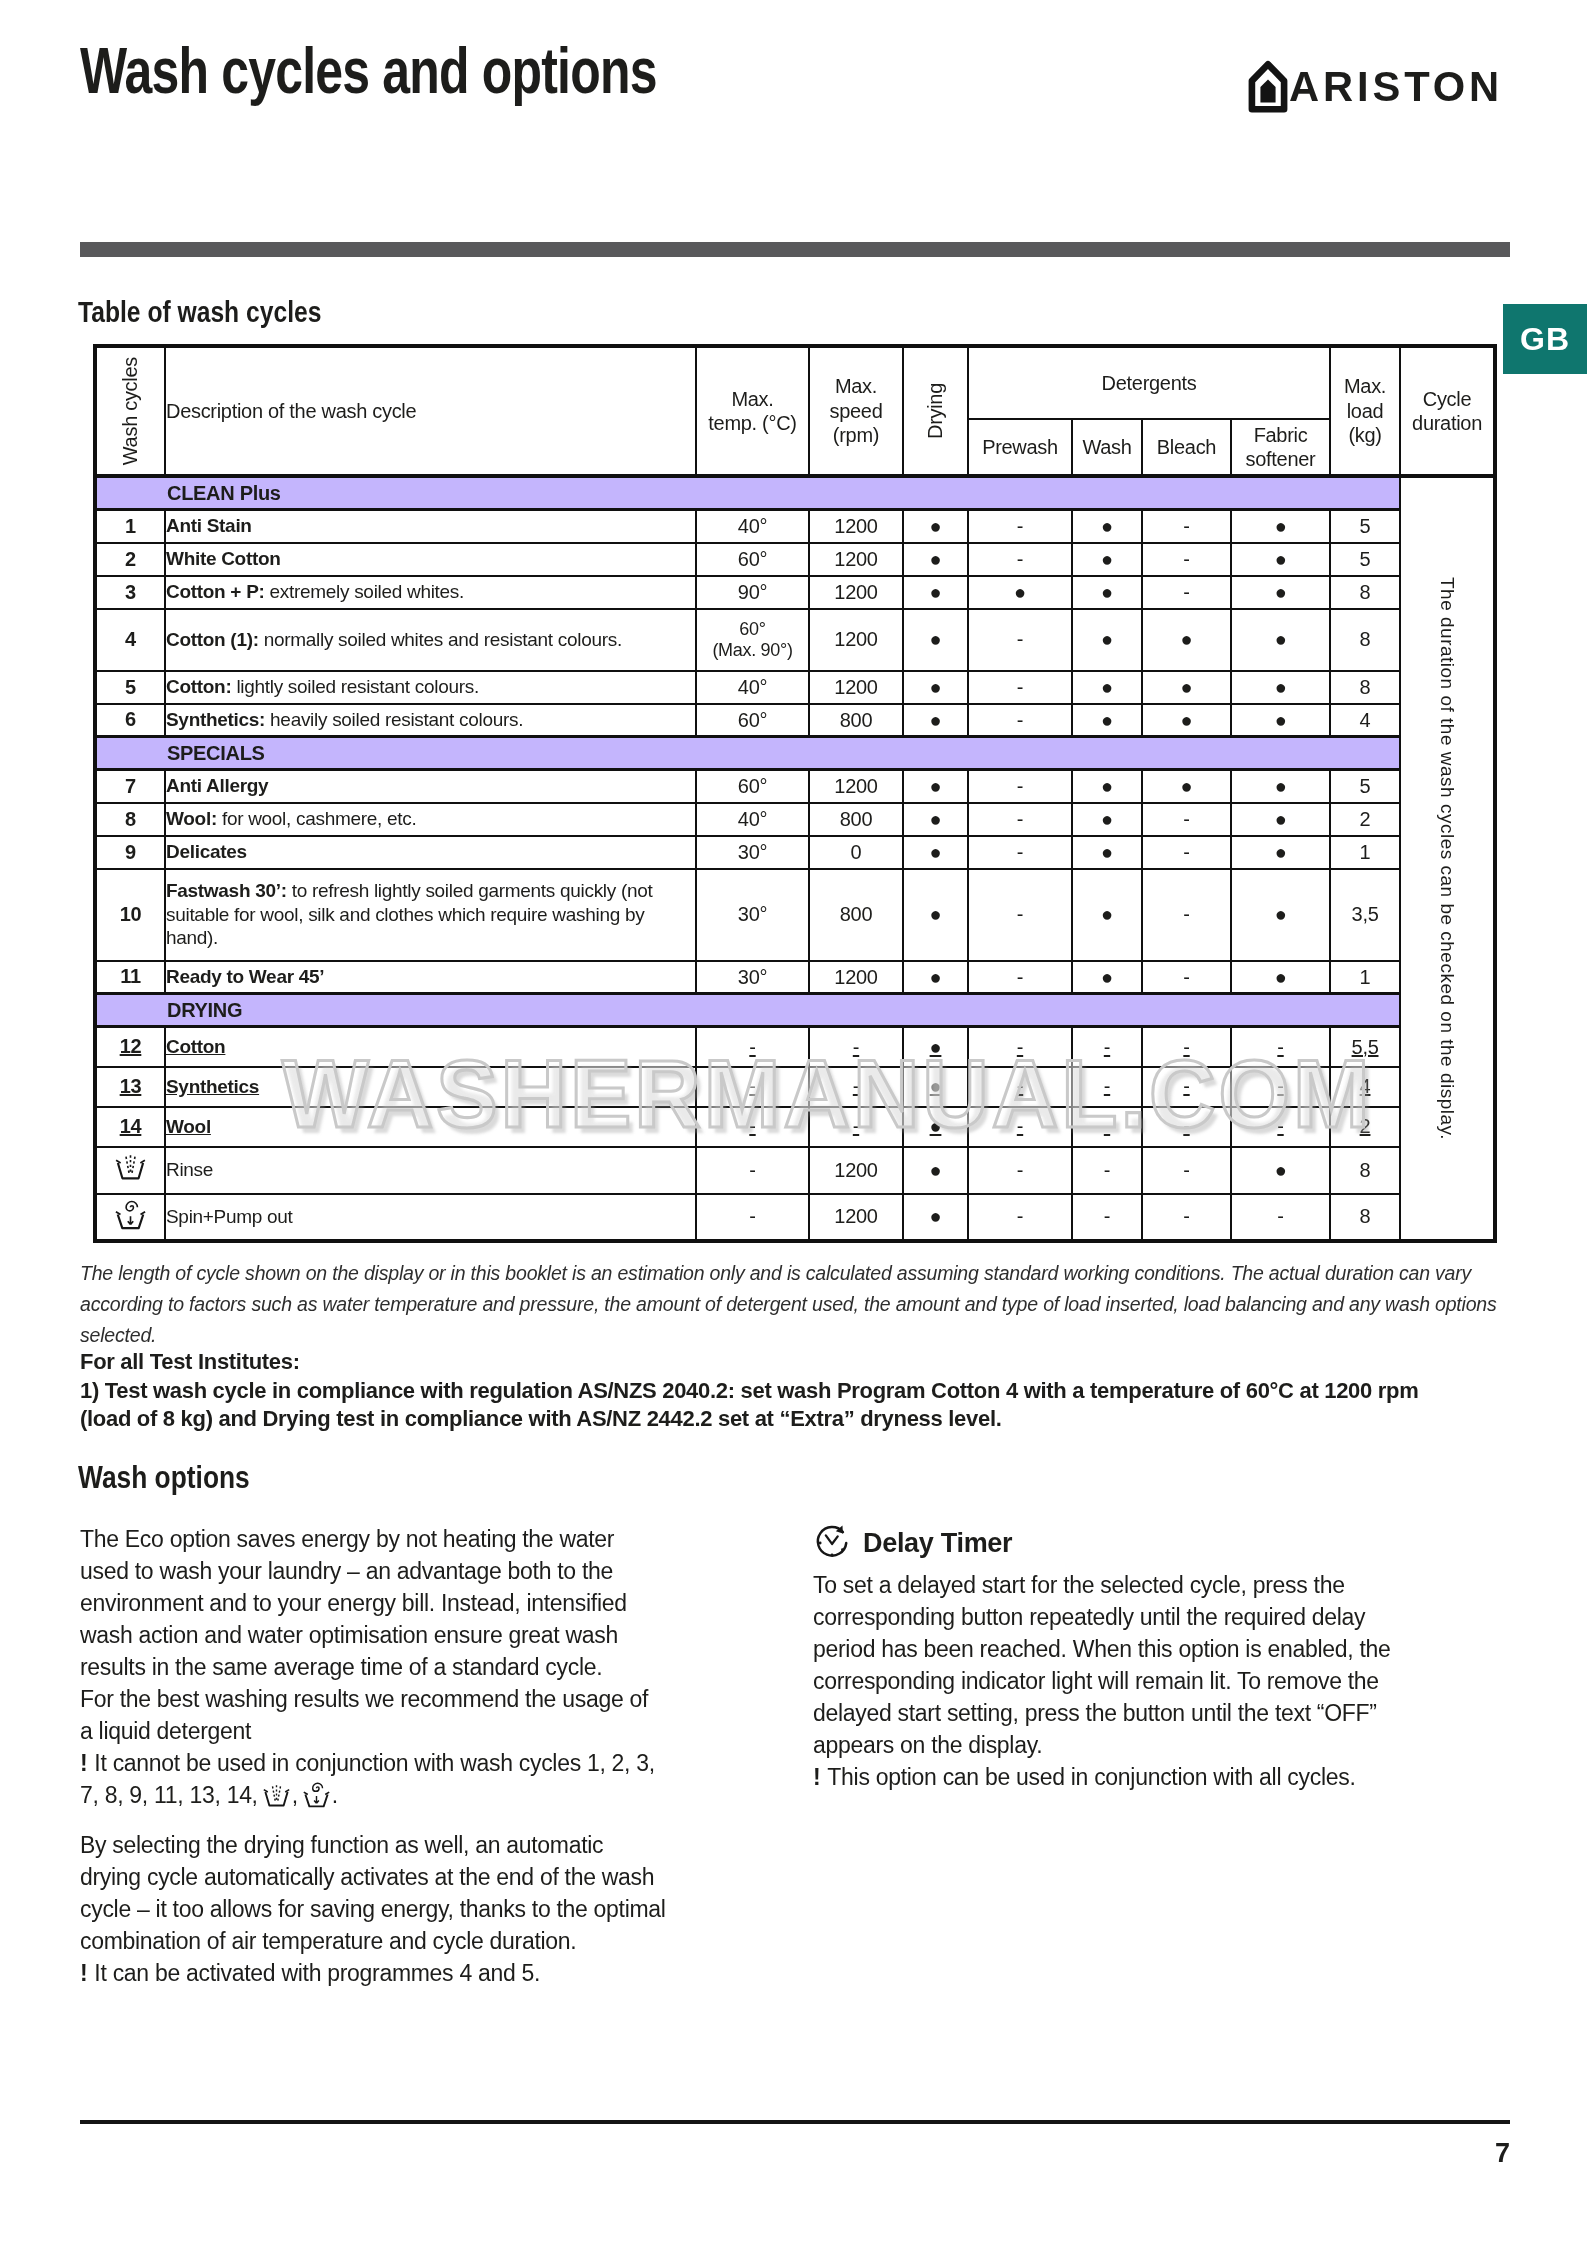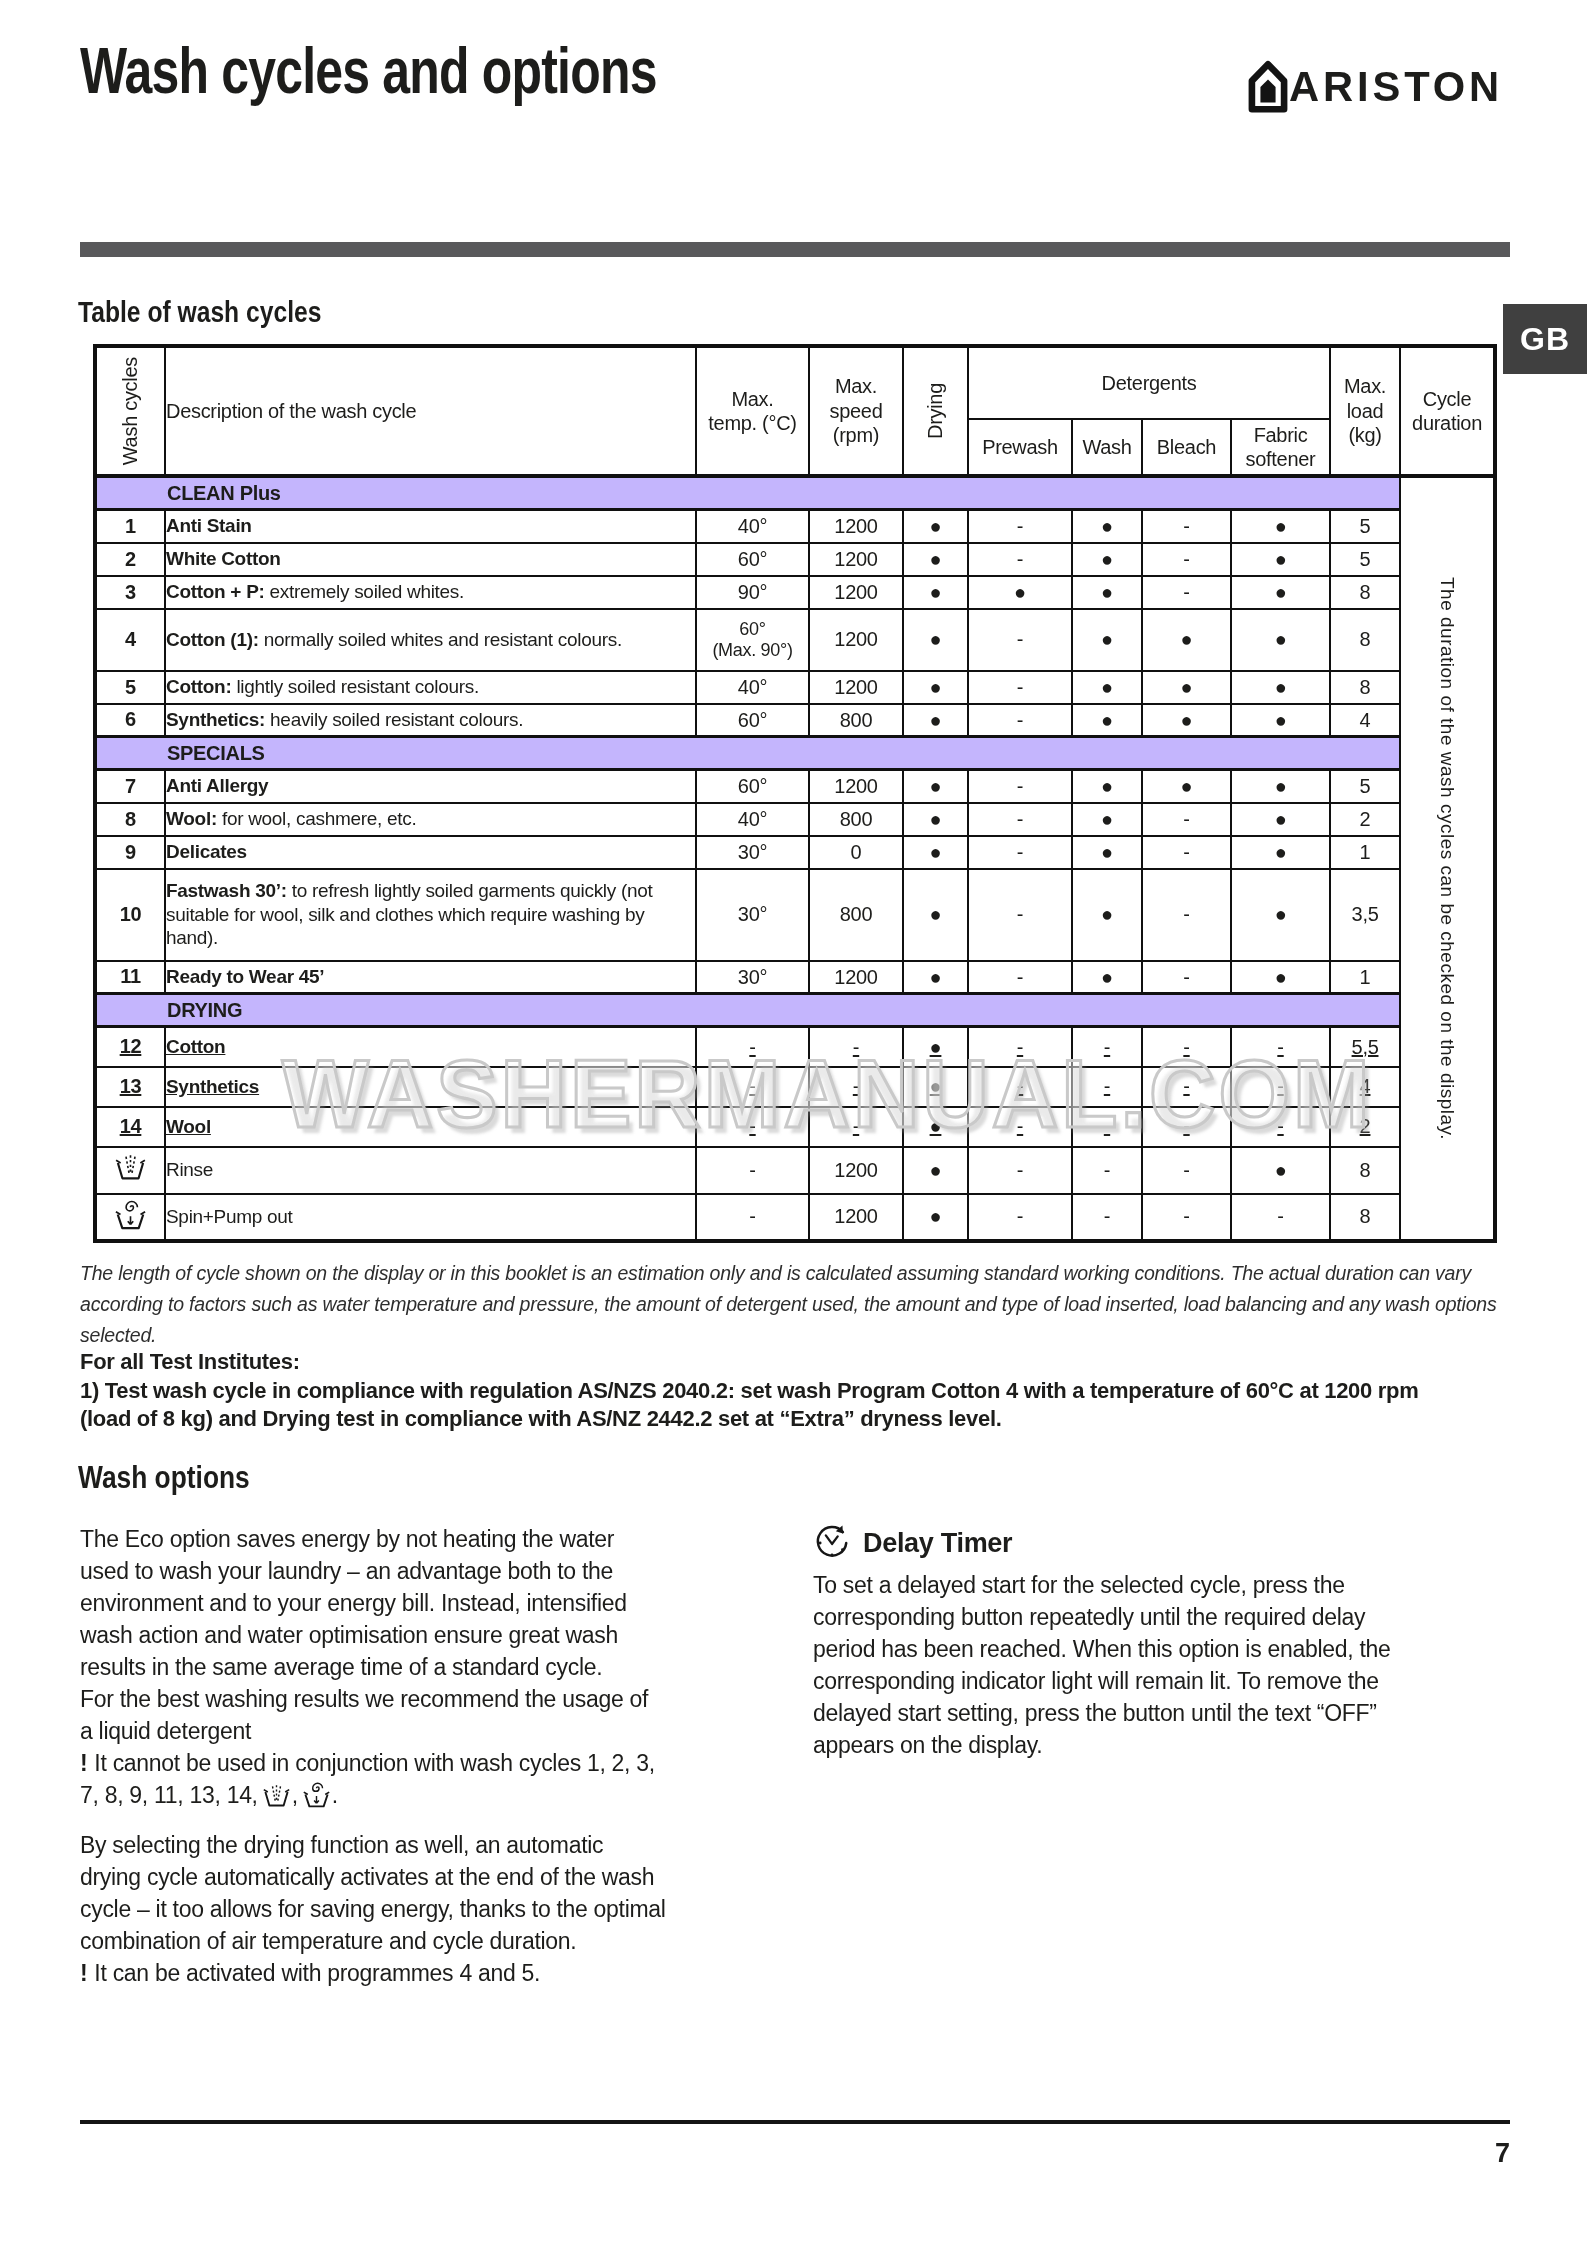--- a/index.html
+++ b/index.html
@@ -8,21 +8,21 @@
 
   
   .title{position:absolute;left:80px;top:34px;font-size:64px;font-weight:bold;
          letter-spacing:-1px;transform:scaleX(0.78);transform-origin:left top;white-space:nowrap;}
   .brand{position:absolute;top:60px;right:77px;display:flex;align-items:center;text-align:center;}
   .brand-text{font-size:43px;font-weight:bold;letter-spacing:4px;transform:scaleX(0.97);transform-origin:left center;}
   .rule-top{position:absolute;left:80px;top:242px;width:1430px;height:15px;background:#59595b;}
 
   .table-heading{position:absolute;left:78px;top:296px;font-size:29px;font-weight:bold;
                  transform:scaleX(0.85);transform-origin:left top;white-space:nowrap;}
-  .gb-badge{position:absolute;right:0;top:304px;width:84px;height:70px;background:#404040;
+  .gb-badge{position:absolute;right:0;top:304px;width:84px;height:70px;background:#0f766e;
             color:#fff;font-size:32px;font-weight:bold;letter-spacing:1px;
             display:flex;align-items:center;justify-content:center;}
 
   
   .table-wrap{position:absolute;left:93px;top:344px;}
   table.cycles{border-collapse:collapse;table-layout:fixed;width:1400px;background:#fff;
                letter-spacing:-0.3px;}
   table.cycles th,table.cycles td{border:2px solid #101010;padding:0;overflow:hidden;}
   table.cycles{border:4px solid #101010;}
   thead th{font-weight:normal;font-size:20px;line-height:1.22;vertical-align:middle;text-align:center;background:#fff;}
@@ -414,18 +414,21 @@
         <circle cx="31" cy="27" r="1.5" fill="#161616"></circle>
       </svg>
       <span>Delay Timer</span>
     </div>
     <div class="opt-body">To set a delayed start for the selected cycle, press the
 corresponding button repeatedly until the required delay
 period has been reached. When this option is enabled, the
 corresponding indicator light will remain lit. To remove the
 delayed start setting, press the button until the text “OFF”
 appears on the display.</div>
+    <div class="opt-note">
+      <span class="bang">!</span><span class="txt">This option can be used in conjunction with all cycles.</span>
+    </div>
   </div>
 
   <div class="rule-bottom"></div>
   <div class="page-num">7</div>
 
 </div>
 
 </body></html>

